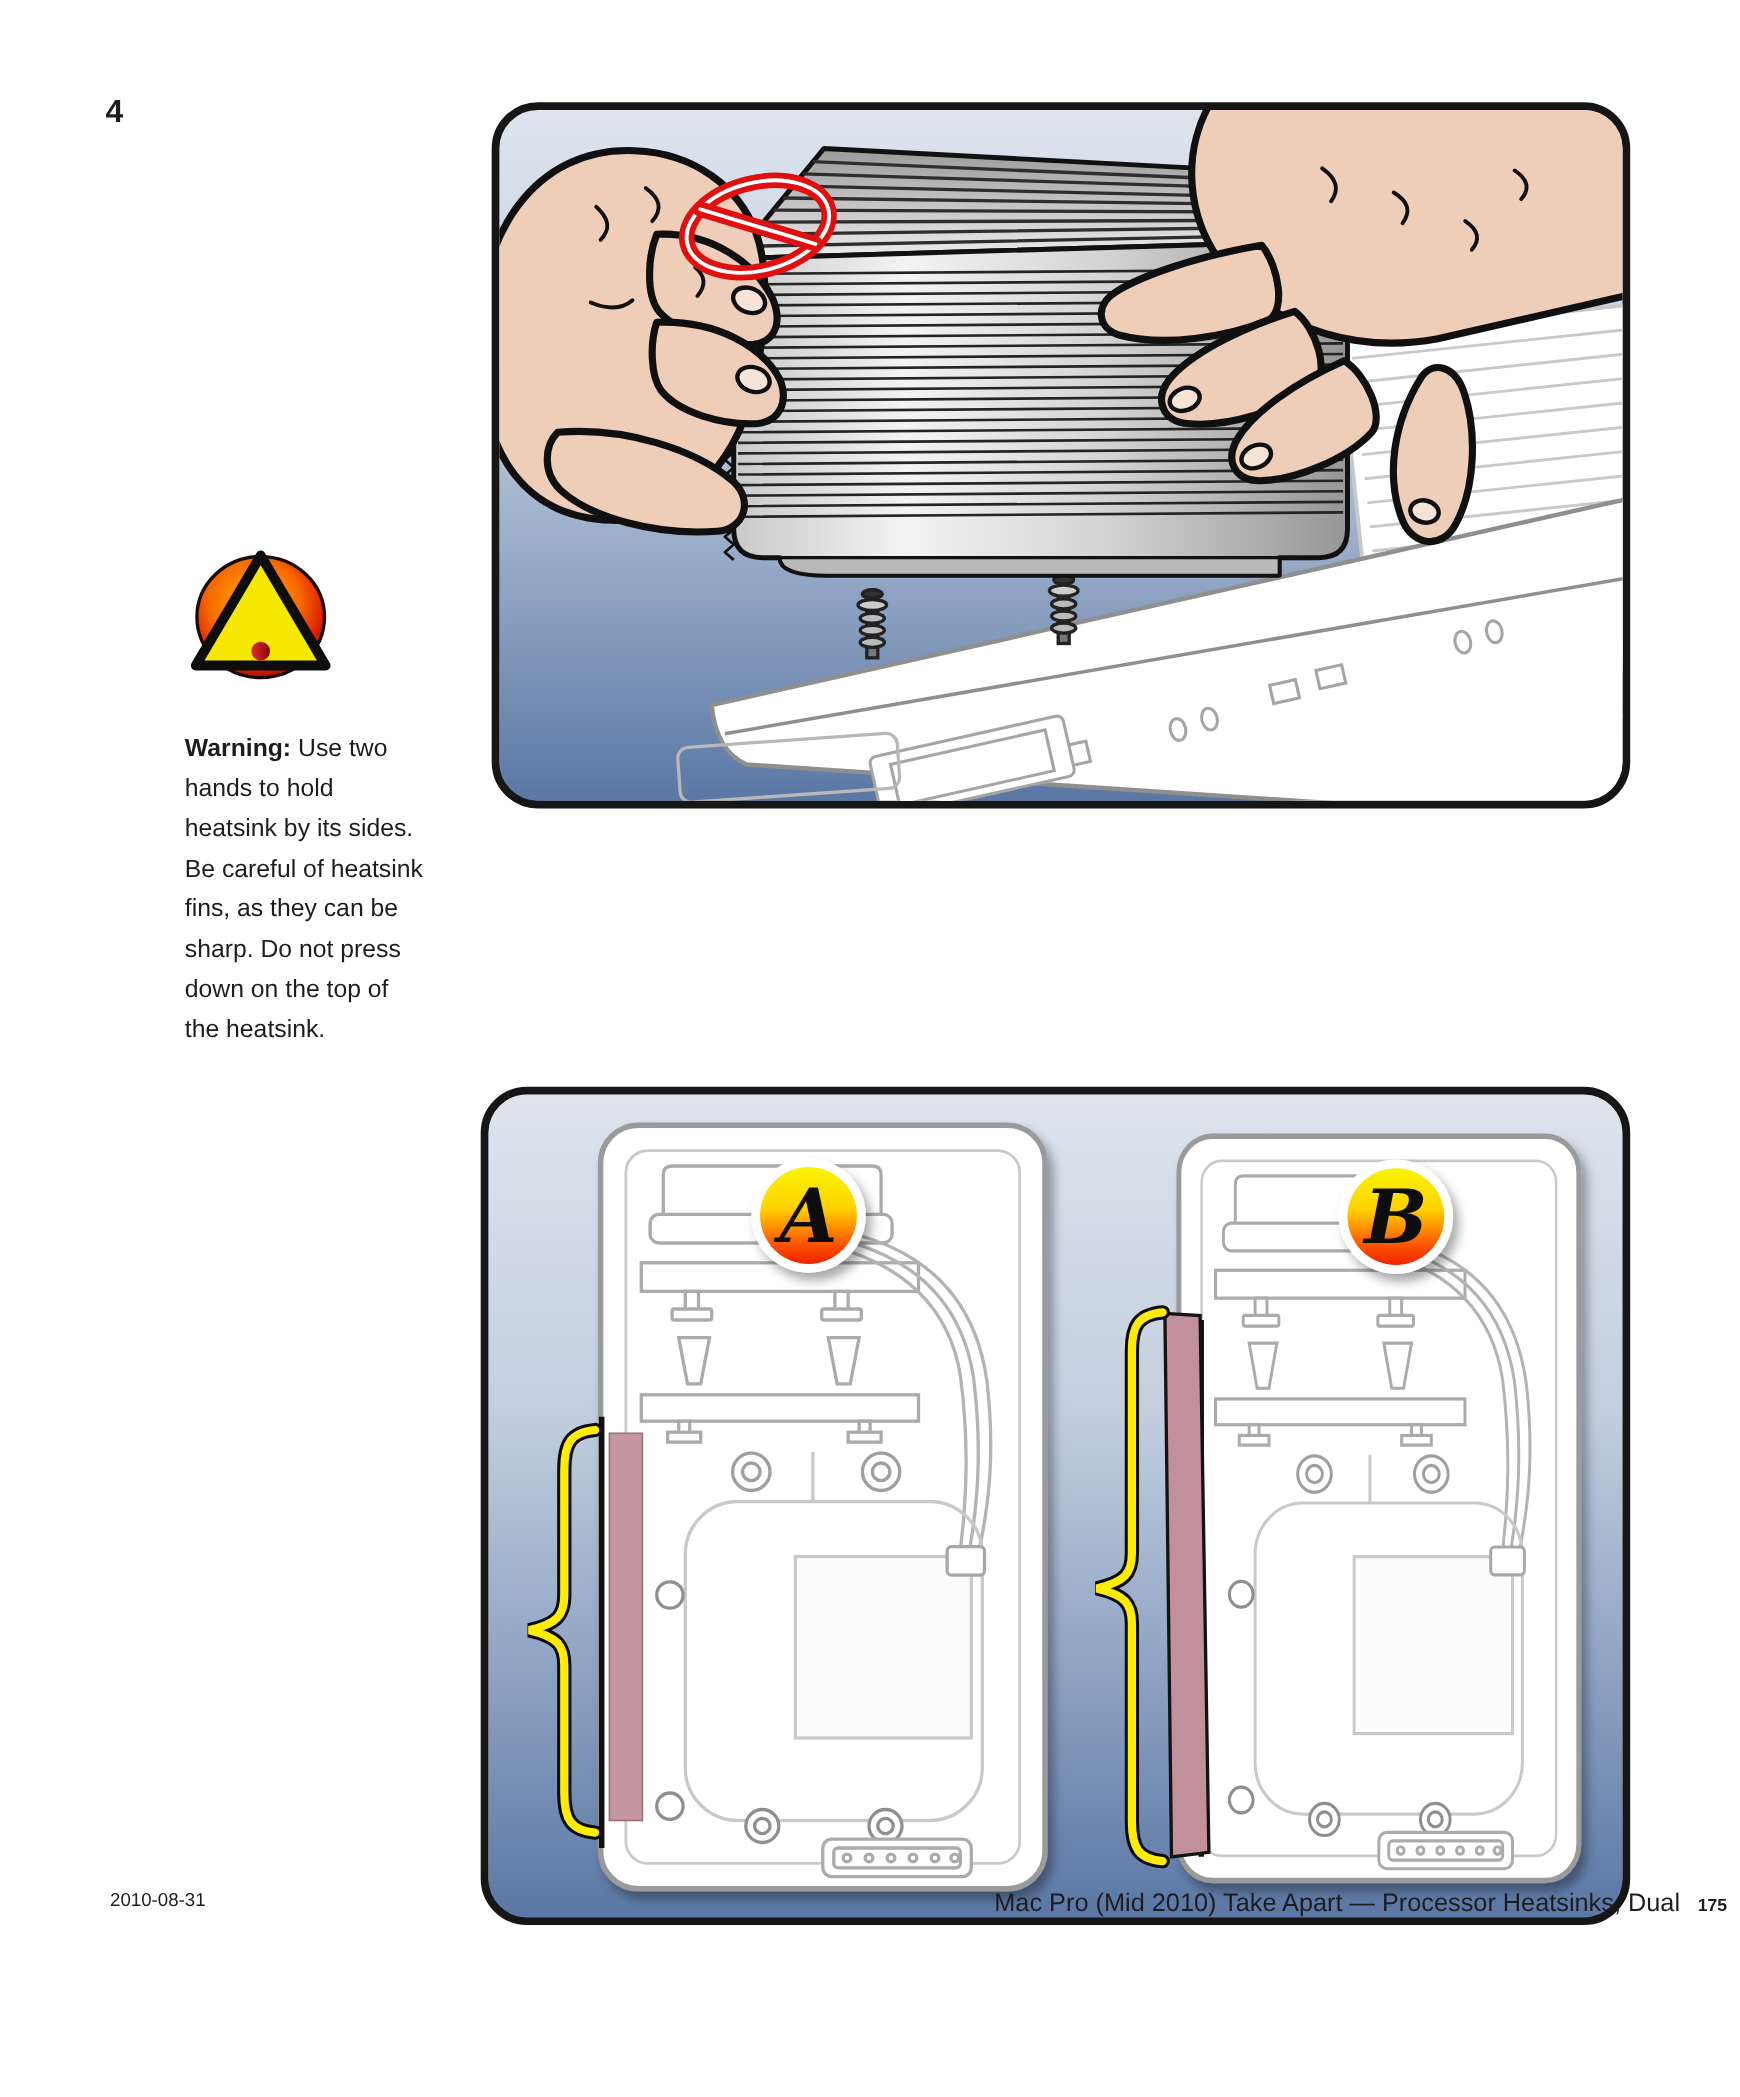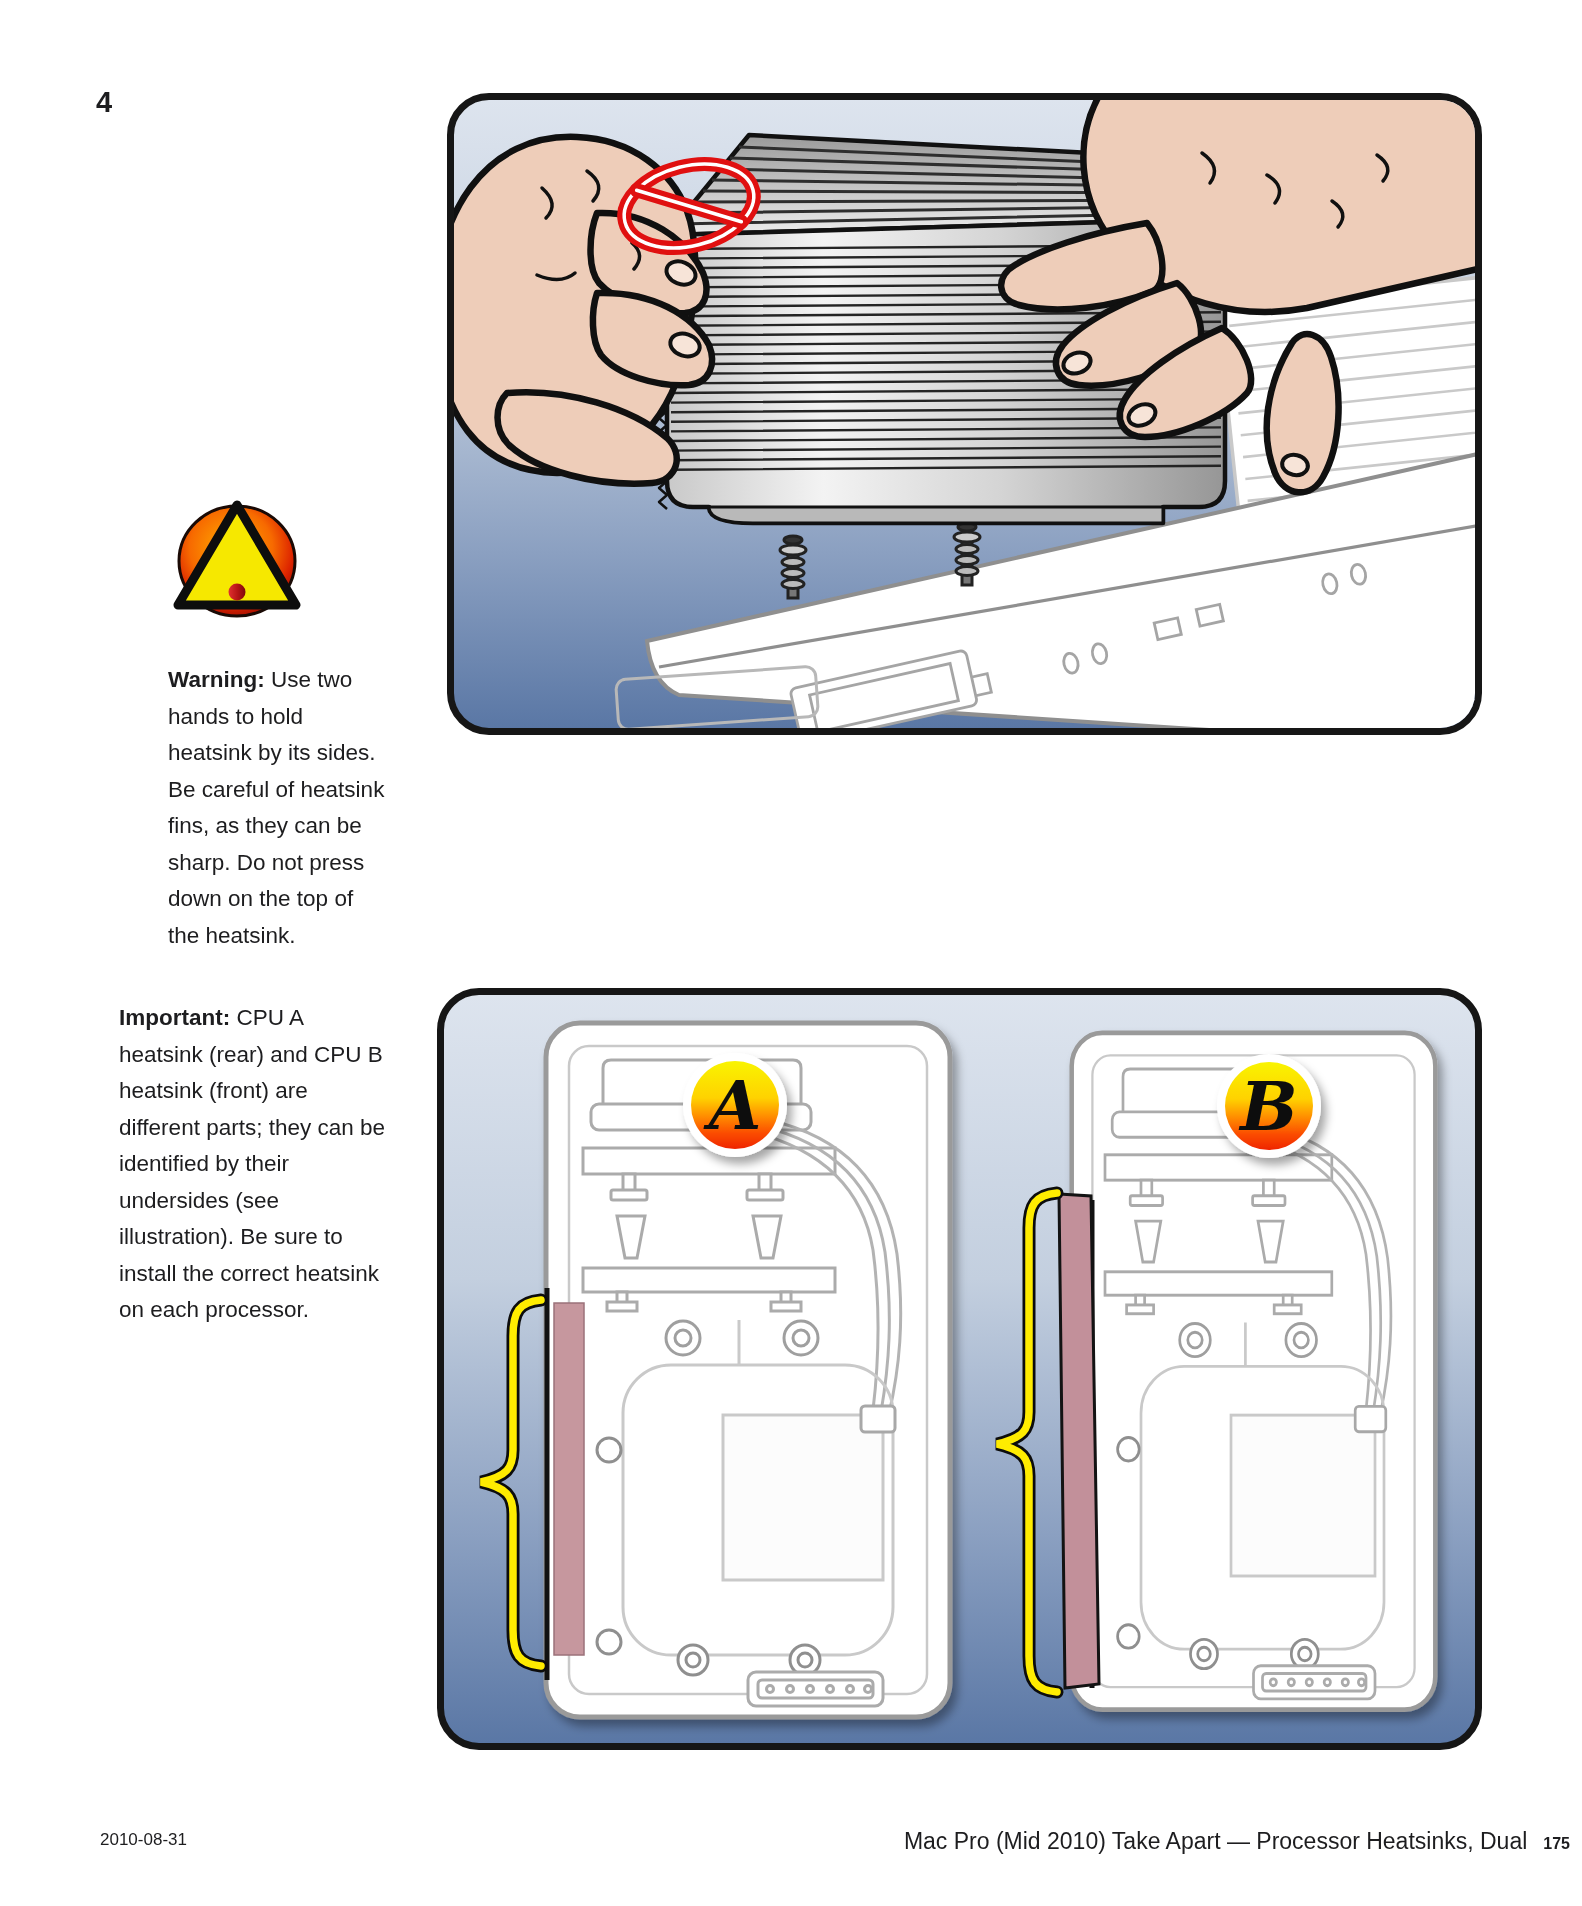--- a/index.html
+++ b/index.html
@@ -13,21 +13,21 @@
   #step-text{left:168px;top:88px;width:245px;}
   #warning-icon{left:170px;top:498px;width:138px;height:122px;}
   #warning-text{left:168px;top:662px;width:250px;}
   #important-text{left:119px;top:1000px;width:300px;}
   .panel{position:absolute;border:7px solid #161616;border-radius:42px;box-sizing:border-box;
          background:linear-gradient(180deg,#dde4ee 0%,#c3cfdf 38%,#8ba0c1 72%,#5a77a5 100%);
          overflow:hidden;}
   #figure-top{left:447px;top:93px;width:1035px;height:642px;}
   #figure-bottom{left:437px;top:988px;width:1045px;height:762px;}
   .panel > svg{position:absolute;left:-7px;top:-7px;}
-  #footer{left:0;top:1824px;width:1582px;height:40px;font-size:17px;}
+  #footer{left:0;top:1712px;width:1582px;height:40px;font-size:17px;}
   #footer-date{position:absolute;left:100px;top:6px;}
   #footer-right{position:absolute;right:12px;top:4px;text-align:right;}
   #footer-title{font-size:23px;}
   #footer-page{font-size:16px;font-weight:bold;margin-left:16px;}
 </style>
 </head>
 <body>
 
 <div id="page">
 
@@ -60,32 +60,20 @@
     <span class="lines">Use two
 hands to hold
 heatsink by its sides.
 Be careful of heatsink
 fins, as they can be
 sharp. Do not press
 down on the top of
 the heatsink.</span>
   </div>
 
-  <div id="important-text" class="abs body-txt">
-    <b class="lead">Important:</b>
-    <span class="lines">CPU A
-heatsink (rear) and CPU B
-heatsink (front) are
-different parts; they can be
-identified by their
-undersides (see
-illustration). Be sure to
-install the correct heatsink
-on each processor.</span>
-  </div>
 
   <div id="figure-top" class="panel">
     <svg width="1035" height="642" viewBox="0 0 1035 642">
       <defs>
         <linearGradient id="hsFace" x1="0" y1="0" x2="1" y2="0">
           <stop offset="0%" stop-color="#c9c9c9"></stop>
             <stop offset="28%" stop-color="#f3f3f3"></stop>
           <stop offset="60%" stop-color="#d4d4d4"></stop>
             <stop offset="100%" stop-color="#969696"></stop>
         </linearGradient>

